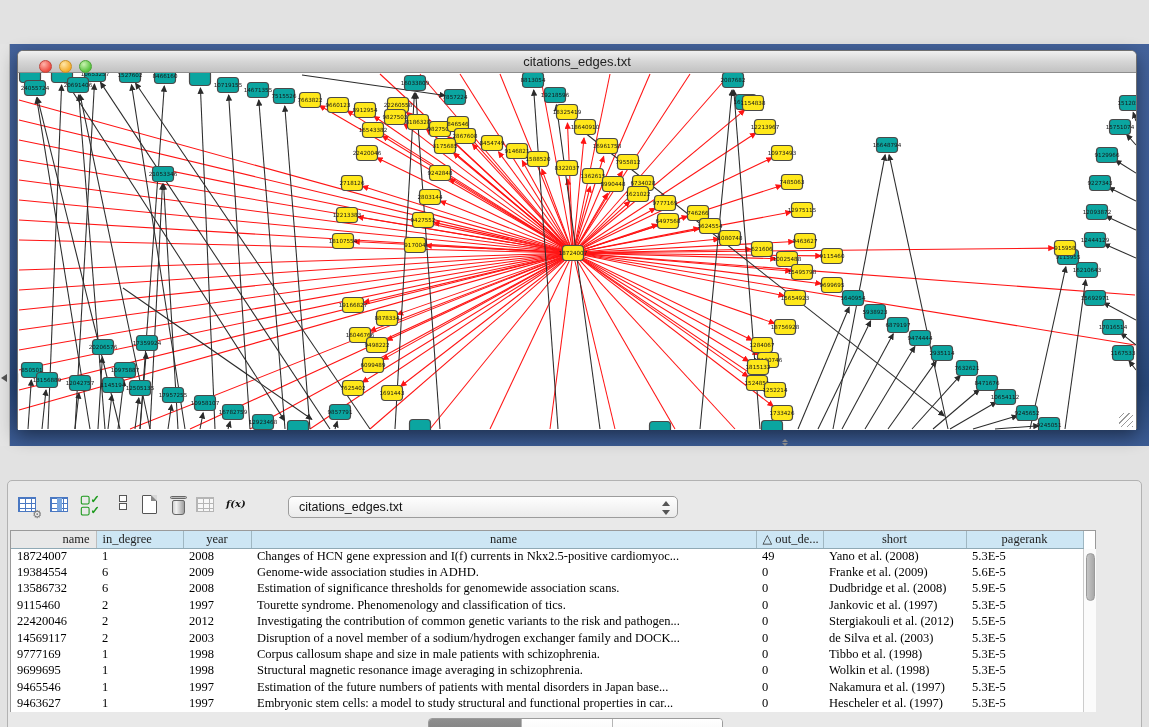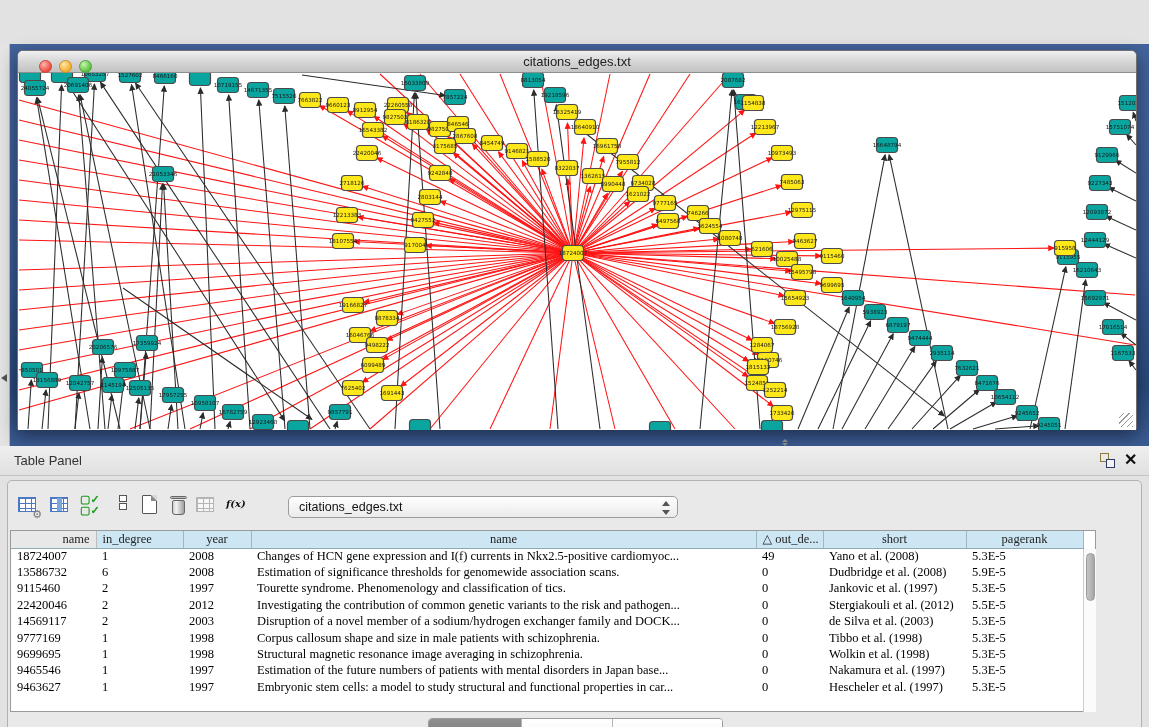--- a/index.html
+++ b/index.html
@@ -773,28 +773,20 @@
               <text x="573" y="210" text-anchor="middle" font-size="5.6" fill="#161616" font-family="&quot;DejaVu Sans&quot;, sans-serif">18724007</text>
             </g>
           </g>
       </svg>
       <div id="resize-grip"></div>
     </div>
   </div>
 
   <div id="splitter-nub"></div>
 
-  <div id="tp-header">
-    <div id="tp-title">Table Panel</div>
-    <div id="tp-float">
-        <div class="sq1"></div>
-        <div class="sq2"></div>
-      </div>
-    <div id="tp-close">✕</div>
-  </div>
 
   <div id="tp-panel"></div>
 
   <div id="toolbar">
     <div class="tbtn" style="left:6px">
         <div class="mini-table"></div>
         <div class="gear">⚙</div>
       </div>
     <div class="tbtn" style="left:38px">
         <div class="mini-table colsel"></div>
@@ -855,20 +847,29 @@
           <tr>
             <td>18724007</td>
             <td>1</td>
             <td>2008</td>
             <td>Changes of HCN gene expression and I(f) currents in Nkx2.5-positive cardiomyoc...</td>
             <td>49</td>
             <td>Yano et al. (2008)</td>
             <td>5.3E-5</td>
           </tr>
           <tr>
+            <td>19384554</td>
+            <td>6</td>
+            <td>2009</td>
+            <td>Genome-wide association studies in ADHD.</td>
+            <td>0</td>
+            <td>Franke et al. (2009)</td>
+            <td>5.6E-5</td>
+          </tr>
+          <tr>
             <td>13586732</td>
             <td>6</td>
             <td>2008</td>
             <td>Estimation of significance thresholds for genomewide association scans.</td>
             <td>0</td>
             <td>Dudbridge et al. (2008)</td>
             <td>5.9E-5</td>
           </tr>
           <tr>
             <td>9115460</td>

